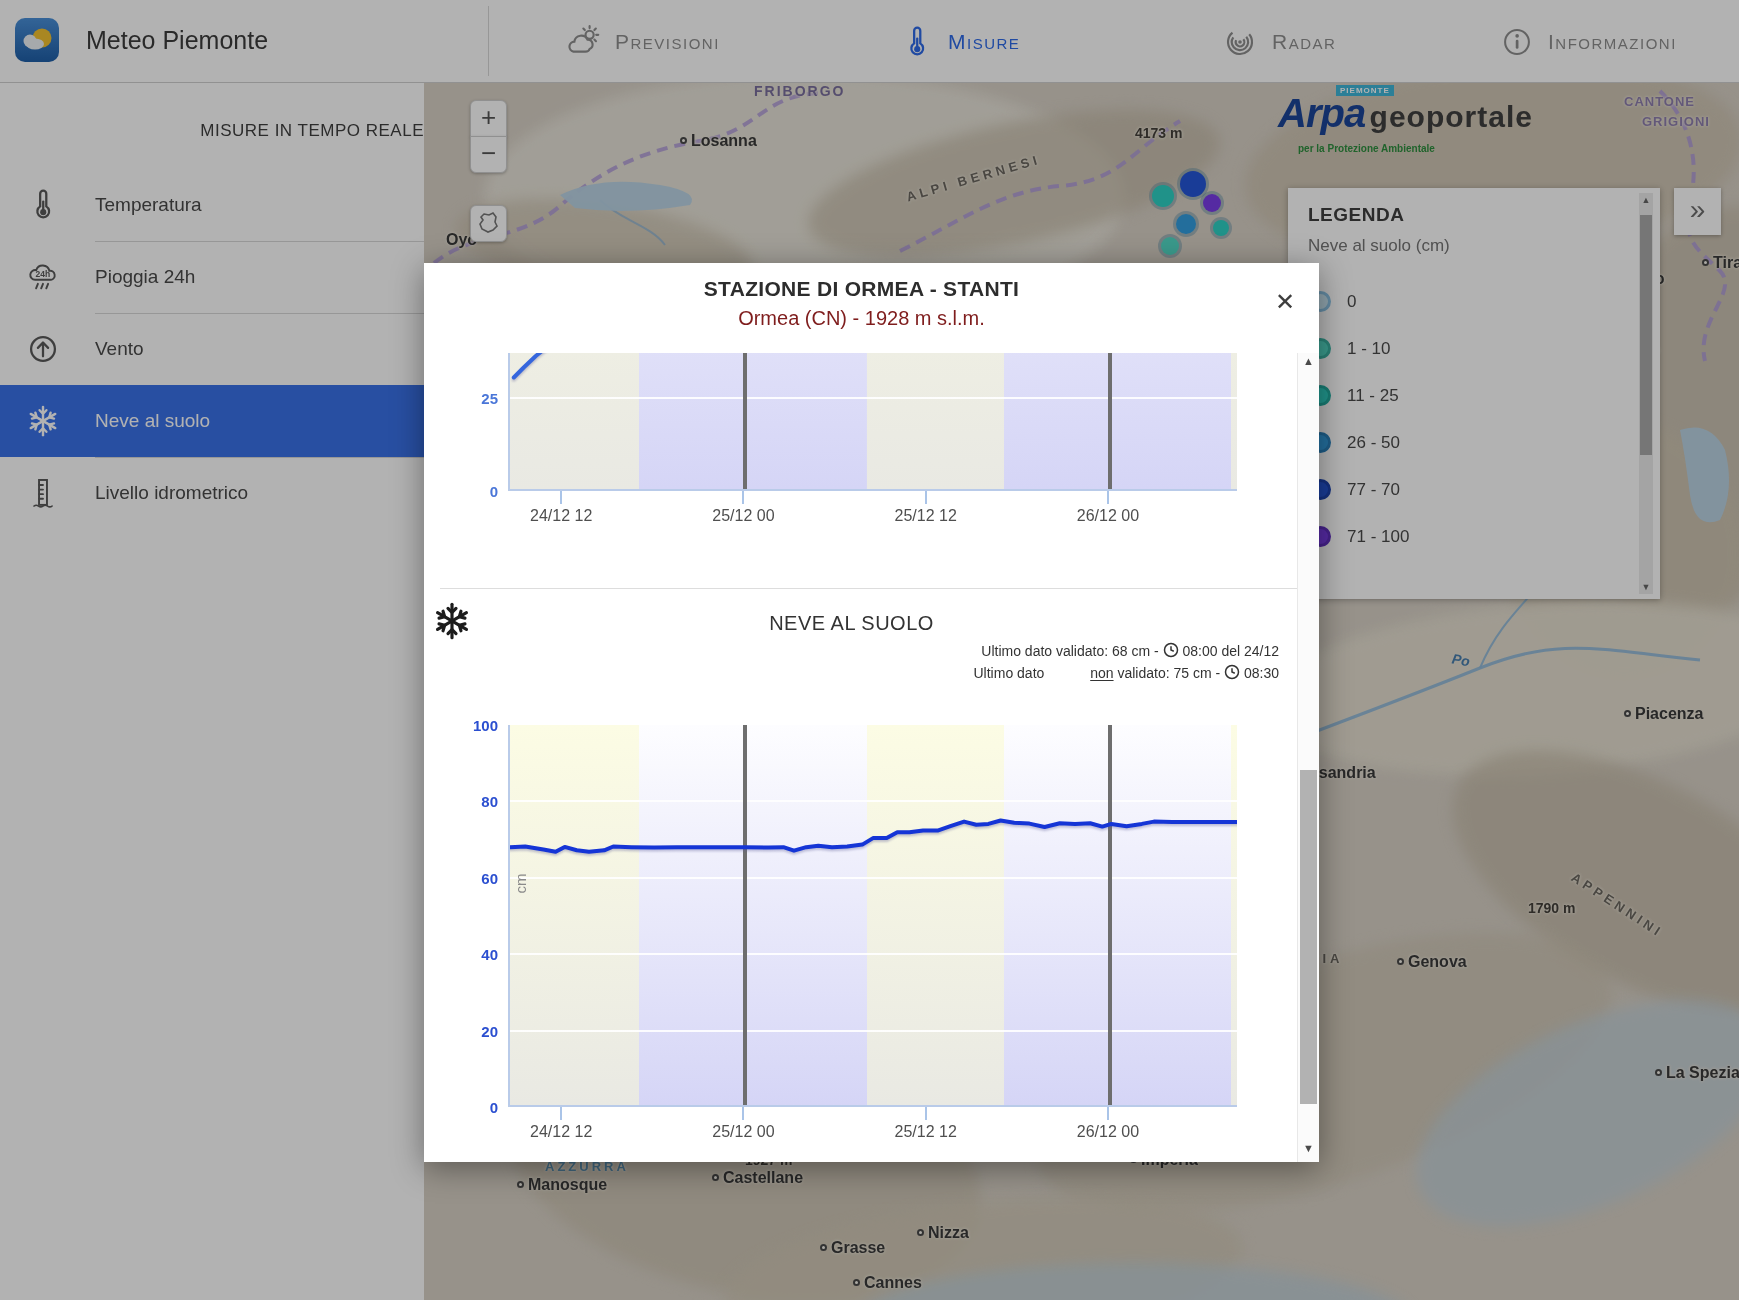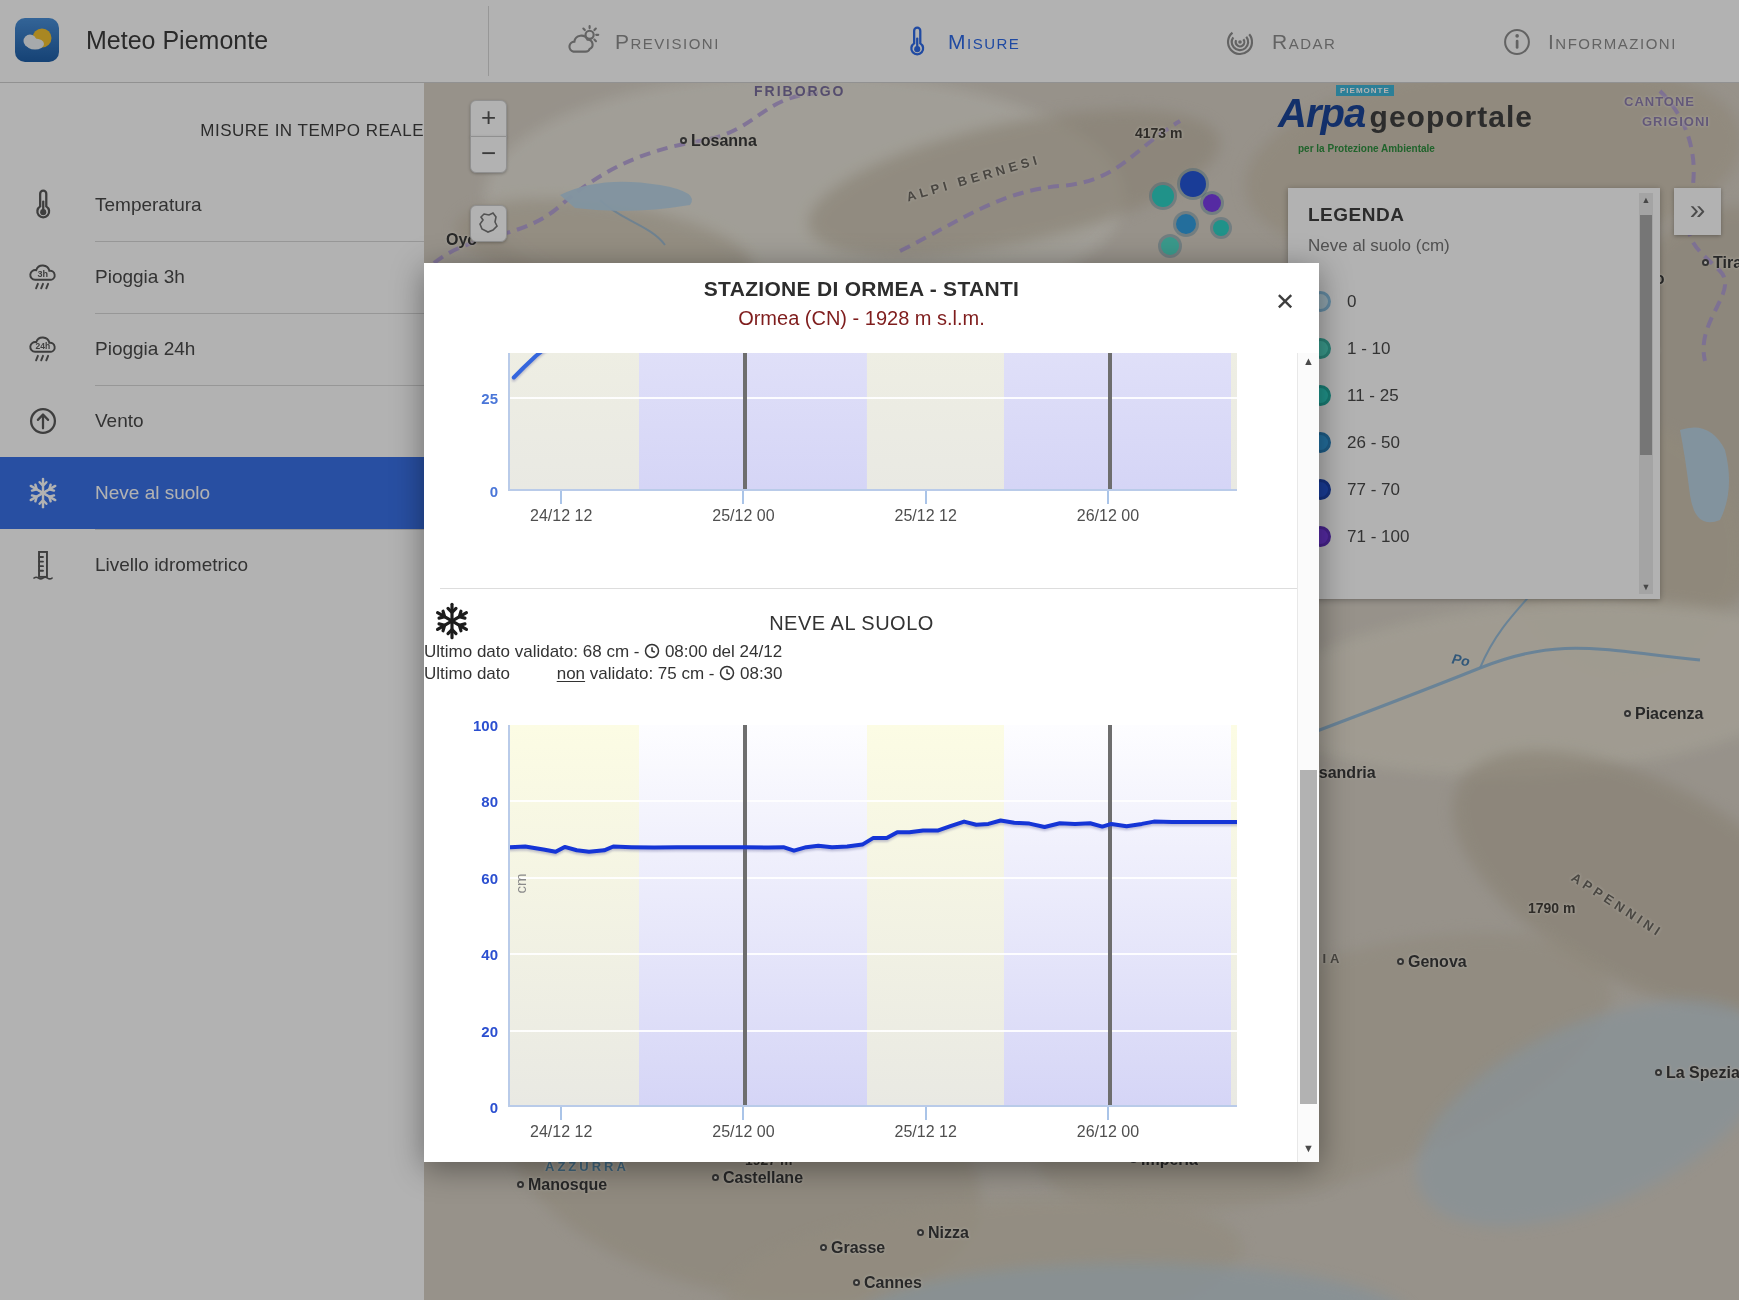--- a/index.html
+++ b/index.html
@@ -81,21 +81,21 @@
   #modal{position:absolute;left:424px;top:263px;width:895px;height:899px;background:#fff;z-index:100;
     box-shadow:0 6px 30px rgba(0,0,0,.4);}
   #modal .mtitle{position:absolute;top:14px;left:60px;right:80px;text-align:center;font-size:21px;
     font-weight:bold;color:#2d2d2d;letter-spacing:.3px;}
   #modal .msub{position:absolute;top:44px;left:60px;right:80px;text-align:center;font-size:20px;color:#7f1d1d;}
   #mclose{position:absolute;left:845px;top:24px;width:32px;height:32px;font-size:24px;color:#3e3e3e;
     text-align:center;line-height:30px;cursor:pointer;}
   .mdivider{position:absolute;left:16px;width:860px;top:325px;border-top:1px solid #ddd;}
   .sec-flake{position:absolute;left:8px;top:338px;width:40px;height:40px;}
   .sec-title{position:absolute;left:0;right:40px;top:349px;text-align:center;font-size:20px;color:#333;letter-spacing:.5px;}
-  .sec-line{position:absolute;left:0;right:40px;text-align:left;font-size:17px;color:#333;}
+  .sec-line{position:absolute;left:0;right:40px;text-align:right;font-size:14px;color:#333;}
   .sec-line.l1{top:379px;} .sec-line.l2{top:401px;}
   .clk{vertical-align:-2px;}
   u{ text-underline-offset:2px;margin-left:42px; }
 
   
   .chart-wrap{position:absolute;left:84px;width:729px;}
   .clip{position:absolute;inset:0;overflow:hidden;border-left:2px solid #b9cbe9;border-bottom:2px solid #b9cbe9;
     background:linear-gradient(180deg,#fcfce4 0%,#e9e9e3 100%);}
   .tallbg .clip, .tallbg .band{background-size:100% 520px !important;background-position:bottom !important;}
   .band{position:absolute;top:0;bottom:0;background:linear-gradient(180deg,#fdfdff 0%,#d5d5f6 100%);}
@@ -298,28 +298,20 @@
 
     <div class="sitem">
       <svg class="ic" viewBox="0 0 30 30" fill="none" stroke-width="2" stroke-linecap="round">
         <path d="M12.5 5 a2.7 2.7 0 0 1 5.4 0 v11.2 a5.2 5.2 0 1 1 -5.4 0 z"></path>
         <circle cx="15.2" cy="21.3" r="2.7" fill="#5a5a5a" stroke="none"></circle>
         <line x1="15.2" y1="12" x2="15.2" y2="20"></line>
       </svg>
       <span class="lbl">Temperatura</span>
     </div>
 
-    <div class="sitem">
-      <svg class="ic" viewBox="0 0 30 30" fill="none" stroke-width="1.7" stroke-linecap="round">
-        <path d="M22 17.5 H8 A4.3 4.3 0 1 1 9 9 A6 6 0 0 1 20.6 9.6 A3.9 3.9 0 0 1 22 17.5 Z"></path>
-        <text x="14.8" y="15" font-size="8" font-weight="bold" text-anchor="middle" fill="#5a5a5a" stroke="none" font-family="Liberation Sans, sans-serif">3h</text>
-        <path d="M10.5 21 l-1.6 4 M15 21 l-1.6 4 M19.5 21 l-1.6 4"></path>
-      </svg>
-      <span class="lbl">Pioggia 3h</span>
-    </div>
 
     <div class="sitem">
       <svg class="ic" viewBox="0 0 30 30" fill="none" stroke-width="1.7" stroke-linecap="round">
         <path d="M22 17.5 H8 A4.3 4.3 0 1 1 9 9 A6 6 0 0 1 20.6 9.6 A3.9 3.9 0 0 1 22 17.5 Z"></path>
         <text x="14.8" y="15" font-size="7.5" font-weight="bold" text-anchor="middle" fill="#5a5a5a" stroke="none" font-family="Liberation Sans, sans-serif">24h</text>
         <path d="M10.5 21 l-1.6 4 M15 21 l-1.6 4 M19.5 21 l-1.6 4"></path>
       </svg>
       <span class="lbl">Pioggia 24h</span>
     </div>
 

